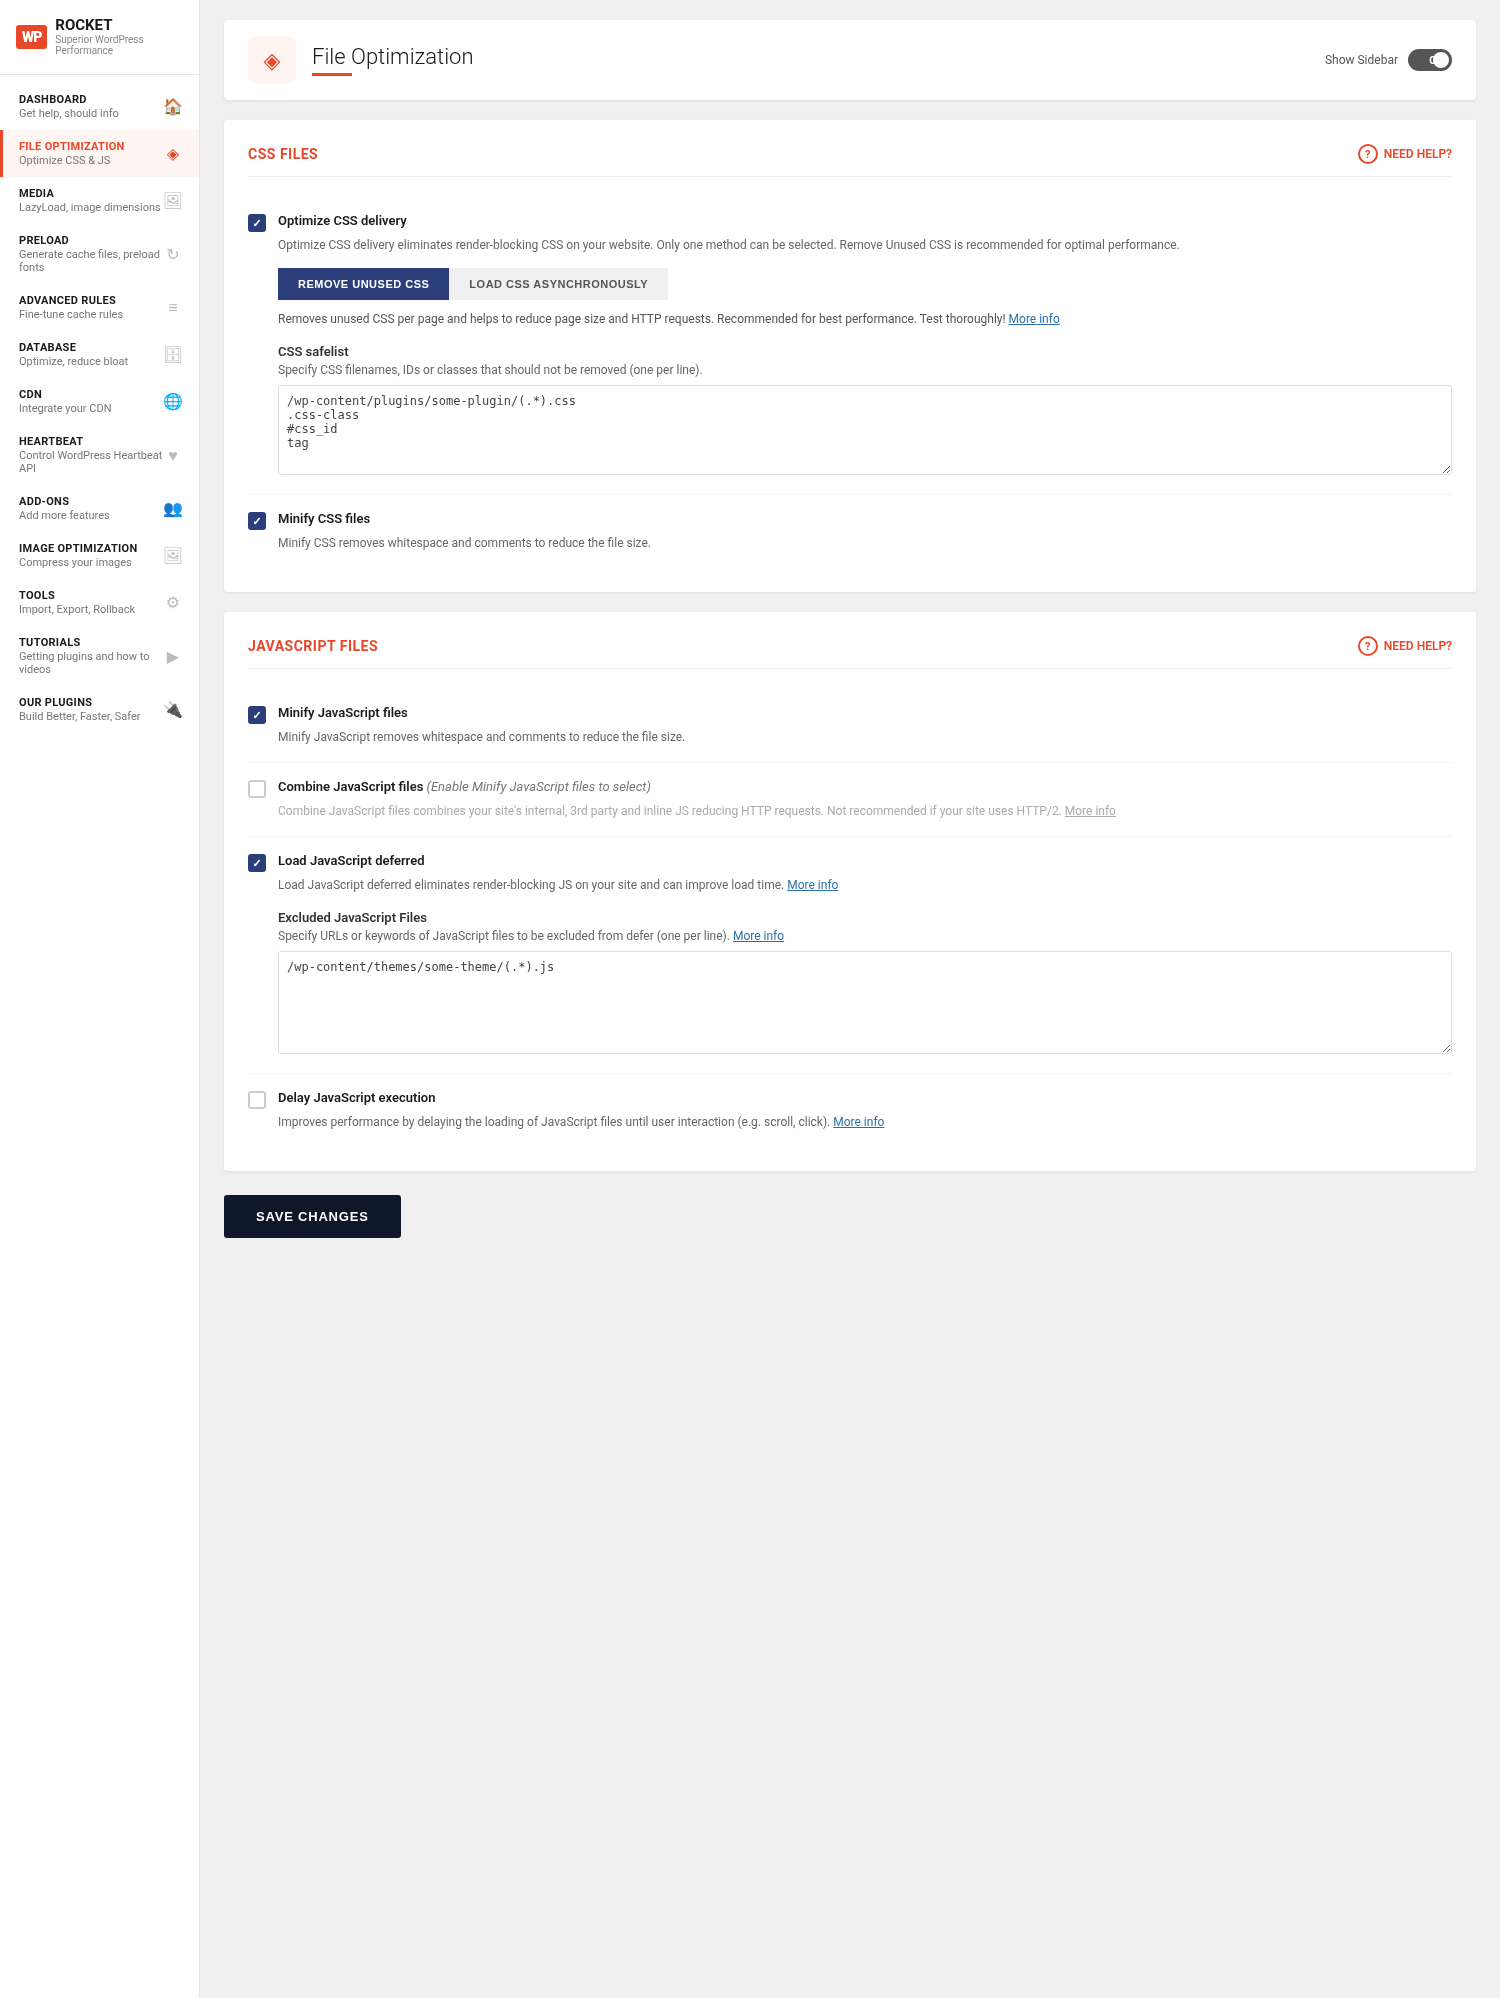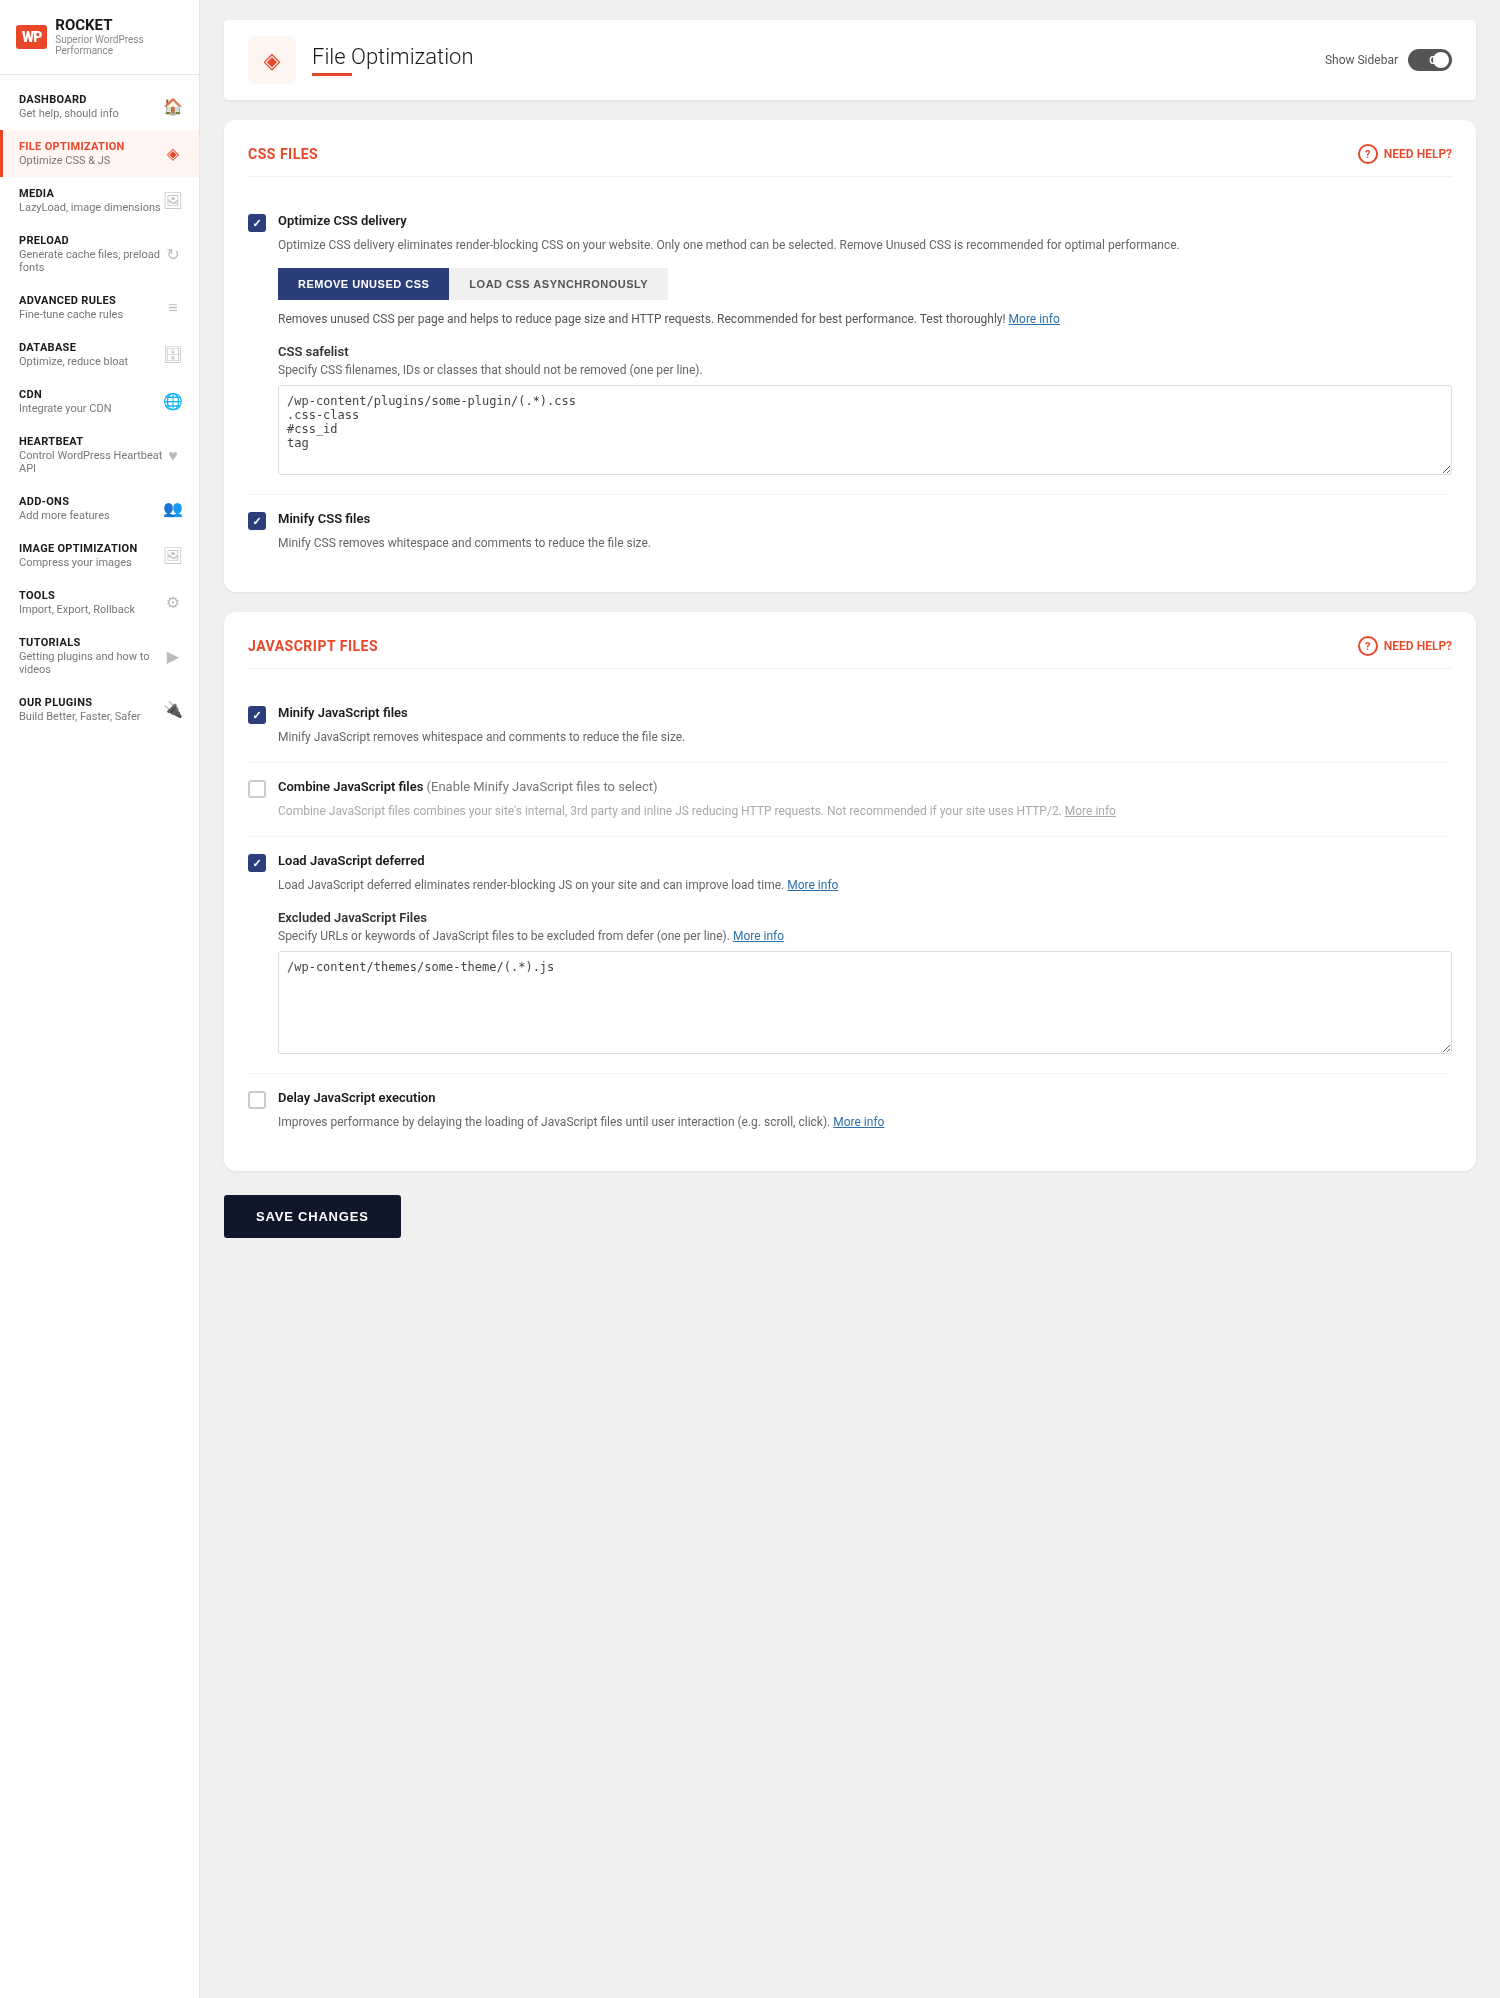--- a/index.html
+++ b/index.html
@@ -144,21 +144,21 @@
       display: flex;
       align-items: center;
       gap: 10px;
       font-size: 12px;
       color: #555;
     }
 
     
     .section-card {
       background: #fff;
-      border-radius: 12px;
+      border-radius: 3px;
       box-shadow: 0 1px 3px rgba(0,0,0,0.08);
       margin-bottom: 20px;
       padding: 24px;
     }
 
     .section-header {
       display: flex;
       align-items: center;
       justify-content: space-between;
       margin-bottom: 20px;
@@ -346,20 +346,21 @@
       resize: vertical;
     }
 
     
     .combine-js-title {
       font-size: 13px;
       font-weight: 600;
       color: #1a1a1a;
     }
     .combine-js-note {
+      font-style: italic;
       color: #777;
       font-weight: 400;
     }
     .option-desc-muted {
       font-size: 12px;
       color: #aaa;
       margin-top: 4px;
       line-height: 1.5;
       margin-left: 30px;
     }

